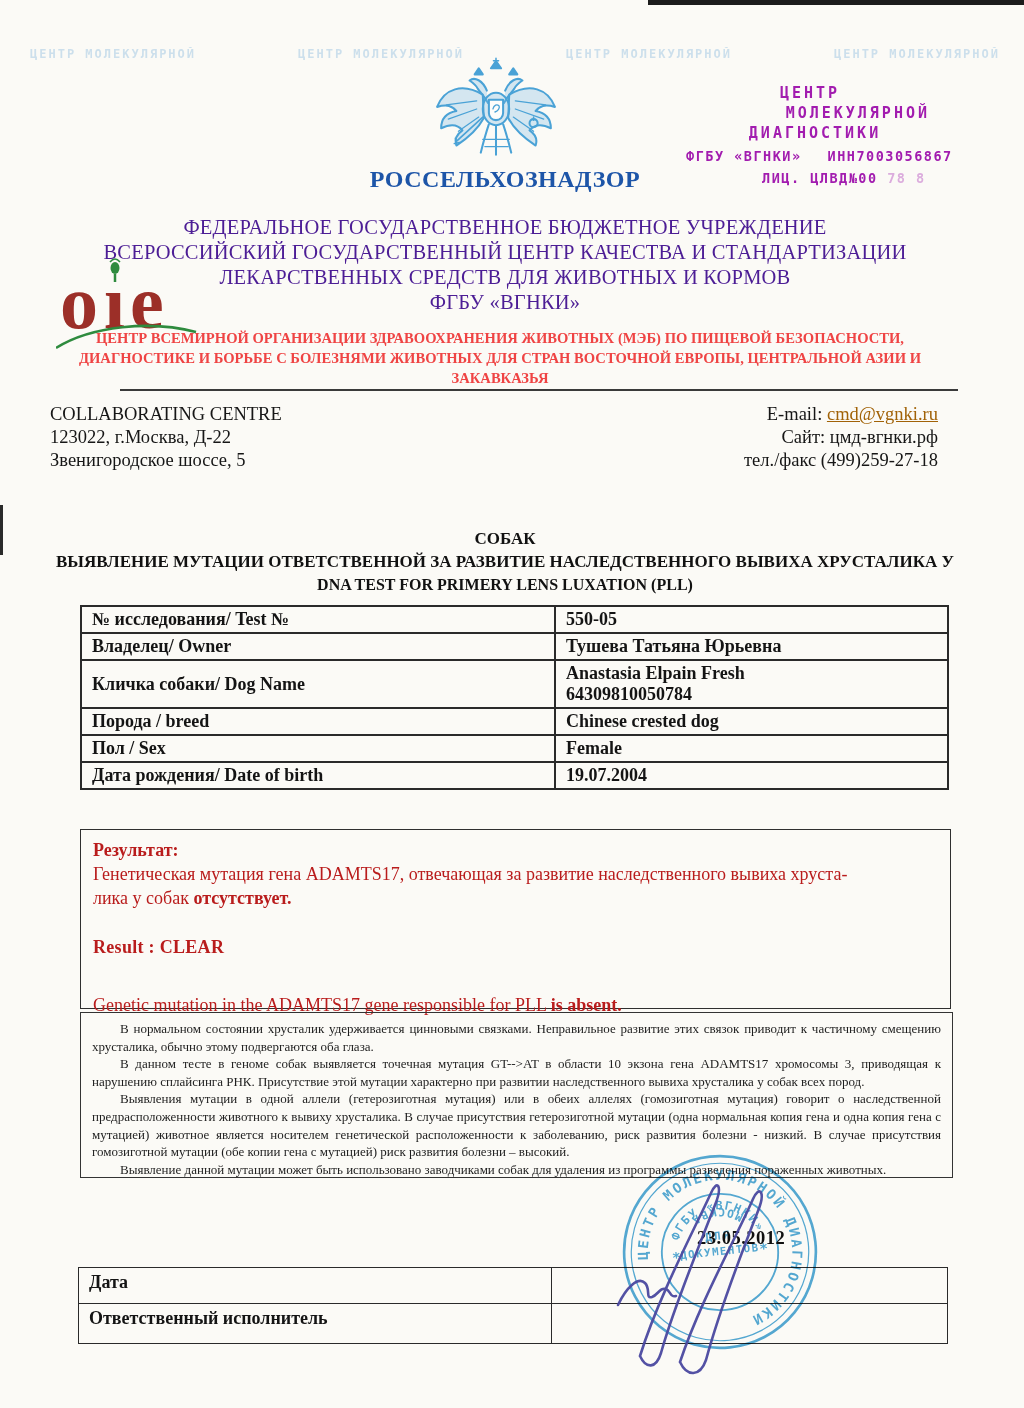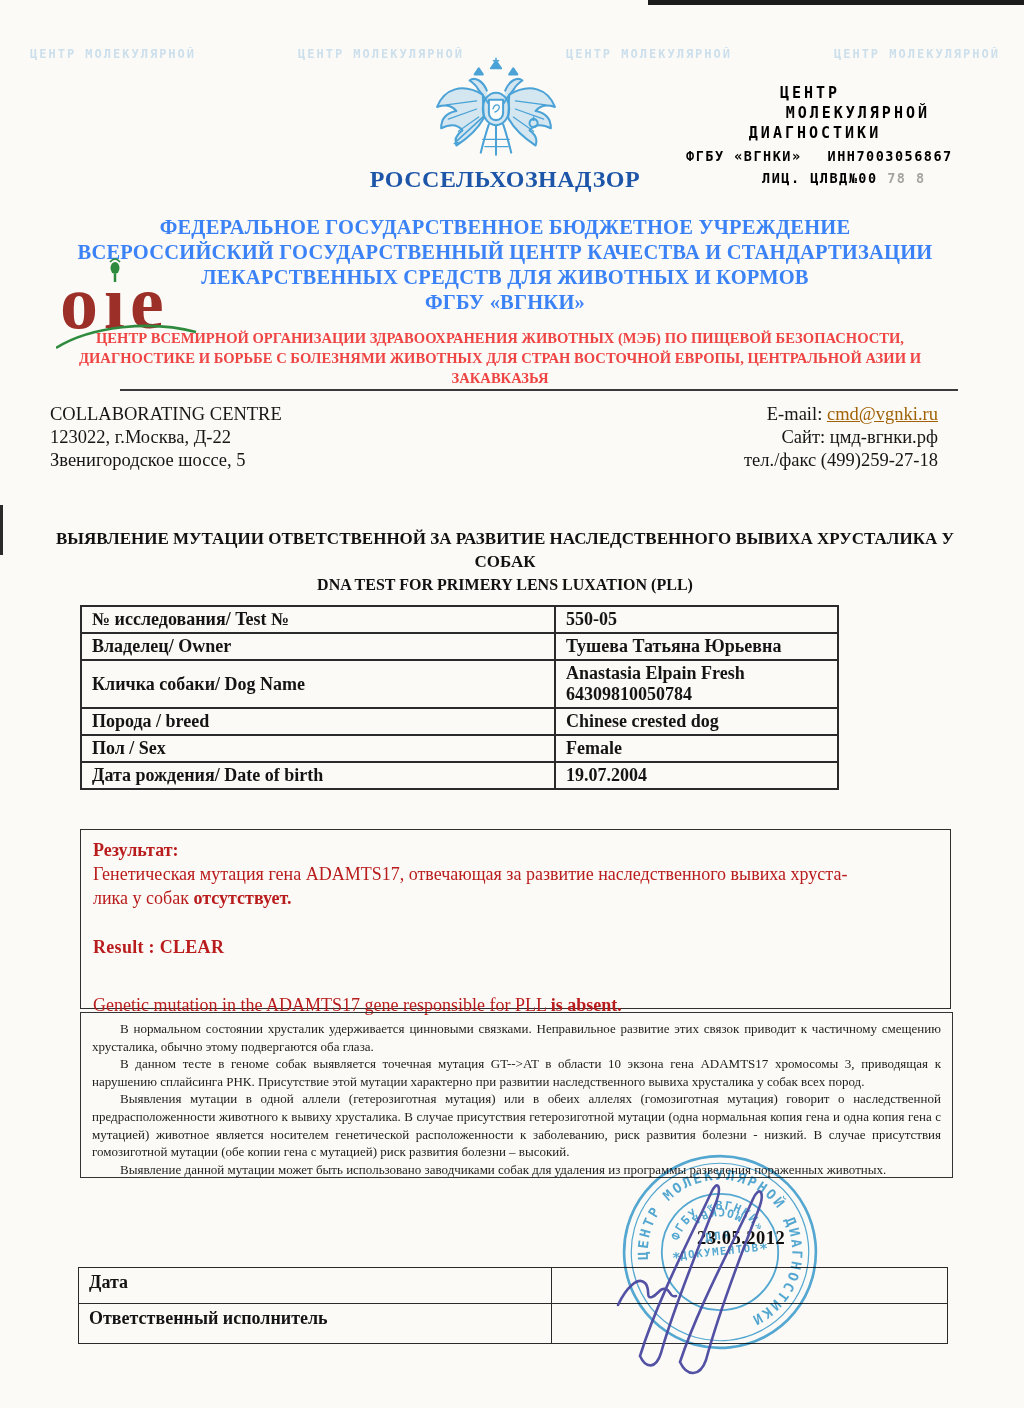--- a/index.html
+++ b/index.html
@@ -17,32 +17,32 @@
     font-family:"DejaVu Sans Mono","Liberation Mono",monospace;font-weight:bold;
     font-size:12px;color:rgba(110,170,215,.33);letter-spacing:2px;filter:blur(.6px);
     white-space:nowrap;overflow:hidden;
   }
   
   .agency{
     left:0;top:166px;width:1010px;text-align:center;font-weight:bold;
     font-size:24px;letter-spacing:.5px;color:#1d55a8;
   }
   .inst{
-    left:0;top:215px;width:1010px;text-align:center;font-weight:bold;
-    font-size:20.5px;line-height:25px;color:#3b82f6;letter-spacing:.2px;
+    left:0;top:215px;width:1010px;text-align:center;font-weight:normal;
+    font-size:20.5px;line-height:25px;color:#4c1d95;letter-spacing:.2px;
   }
   .who{
     left:0;top:328px;width:1000px;text-align:center;font-weight:bold;
     font-size:14.6px;line-height:20px;color:#ef4444;
   }
   .rule{left:120px;top:389px;width:838px;height:2px;background:#3a3a3a;}
   
   .cstamp{
     font-family:"DejaVu Sans Mono","Liberation Mono",monospace;font-weight:bold;
-    color:#000000;letter-spacing:3px;white-space:nowrap;filter:blur(.3px);
+    color:#a21caf;letter-spacing:3px;white-space:nowrap;filter:blur(.3px);
   }
   .cs1{left:700px;top:84px;width:220px;text-align:center;font-size:15px;}
   .cs2{left:690px;top:104px;width:240px;text-align:right;font-size:15px;}
   .cs3{left:700px;top:124px;width:230px;text-align:center;font-size:15px;}
   .cs4{left:686px;top:148px;font-size:13.5px;letter-spacing:1.5px;}
   .cs4 .gap{display:inline-block;width:26px;}
   .cs5{left:762px;top:170px;font-size:13.5px;letter-spacing:1.5px;}
   .cs5 .faded{opacity:.35;}
   
   .contact{font-size:18.5px;line-height:23px;color:#161616;}
@@ -50,21 +50,21 @@
   .contact-right{left:560px;top:403px;width:378px;text-align:right;}
   .email-link{color:#a16207;text-decoration:underline;}
   
   .doc-title{
     left:0;top:527px;width:1010px;text-align:center;font-weight:bold;
     font-size:17px;line-height:23px;color:#111;
   }
   .doc-title .en{font-size:16px;}
   
   .info-table{
-    left:80px;top:605px;width:759px;border:2px solid #2a2a2a;
+    left:80px;top:605px;width:869px;border:2px solid #2a2a2a;
     border-collapse:collapse;table-layout:fixed;
     font-size:18px;font-weight:bold;color:#141414;
   }
   .info-table td{border:2px solid #2a2a2a;padding:2px 10px;vertical-align:middle;}
   .info-table td.c1{width:452px;}
   .row-std{height:26px;}
   .row-tall{height:44px;}
   
   .result-box{
     left:80px;top:829px;width:845px;height:162px;border:1.5px solid #2f2f2f;
@@ -189,22 +189,22 @@
     <div>123022, г.Москва, Д-22</div>
     <div>Звенигородское шоссе, 5</div>
   </div>
   <div class="abs contact contact-right">
     <div><span>E-mail: </span><span class="email-link">cmd@vgnki.ru</span></div>
     <div>Сайт: цмд-вгнки.рф</div>
     <div>тел./факс (499)259-27-18</div>
   </div>
 
   <div class="abs doc-title">
+    <div>СОБАК</div>
     <div>ВЫЯВЛЕНИЕ МУТАЦИИ ОТВЕТСТВЕННОЙ ЗА РАЗВИТИЕ НАСЛЕДСТВЕННОГО ВЫВИХА ХРУСТАЛИКА У</div>
-    <div>СОБАК</div>
     <div class="en">DNA TEST FOR PRIMERY LENS LUXATION (PLL)</div>
   </div>
 
   <table class="abs info-table">
     <tbody>
         <tr class="row-std">
       <td class="c1">№ исследования/ Test №</td>
       <td>550-05</td>
     </tr>
     <tr class="row-std">

